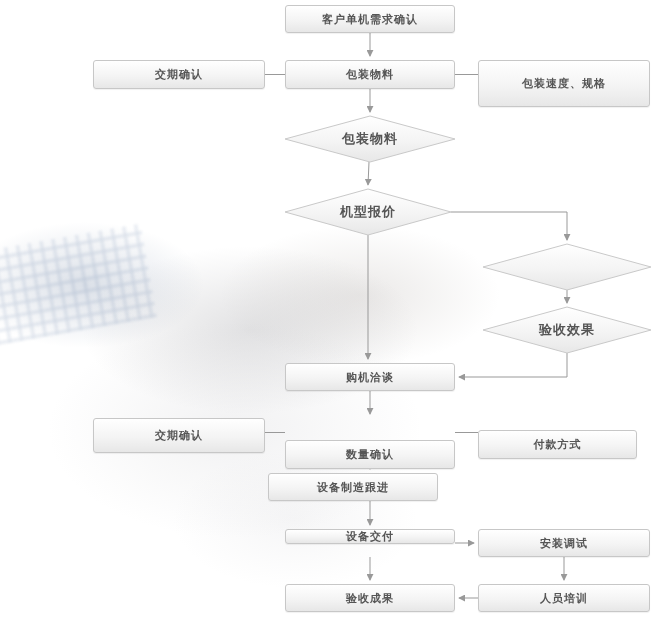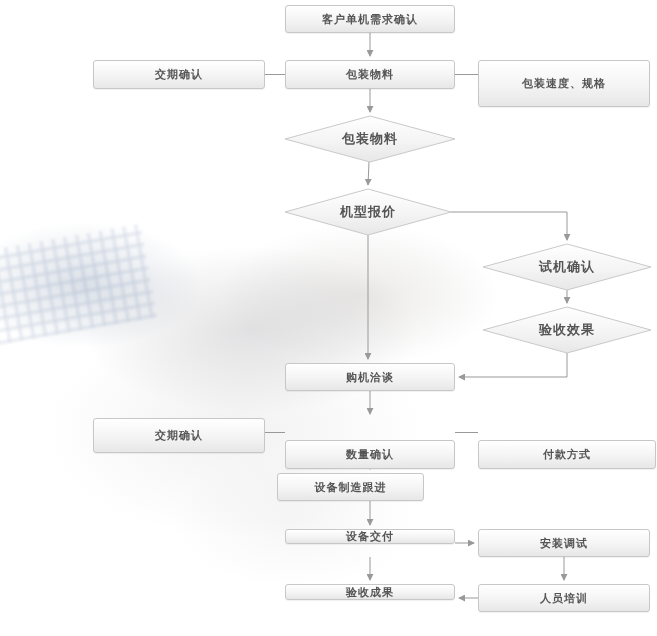--- a/index.html
+++ b/index.html
@@ -115,57 +115,54 @@
   </div>
 
   <div class="diamond-label" style="left:285px;top:116px;width:170px;height:46px">
     <span>包装物料</span>
   </div>
 
   <div class="diamond-label" style="left:285px;top:189px;width:166px;height:46px">
     <span>机型报价</span>
   </div>
 
-  <div class="diamond-label" style="left:483px;top:244px;width:168px;height:46px">
-    <span>试机确认</span>
-  </div>
 
   <div class="diamond-label" style="left:483px;top:307px;width:168px;height:46px">
     <span>验收效果</span>
   </div>
 
   <div class="node rect" style="left:285px;top:363px;width:170px;height:28px">
     <span>购机洽谈</span>
   </div>
 
   <div class="node rect" style="left:93px;top:418px;width:172px;height:35px">
     <span>交期确认</span>
   </div>
 
   <div class="node rect" style="left:285px;top:440px;width:170px;height:29px">
     <span>数量确认</span>
   </div>
 
-  <div class="node rect" style="left:478px;top:440px;width:178px;height:29px">
+  <div class="node rect" style="left:478px;top:430px;width:159px;height:29px">
     <span>付款方式</span>
   </div>
 
-  <div class="node rect" style="left:277px;top:473px;width:147px;height:28px">
+  <div class="node rect" style="left:268px;top:473px;width:170px;height:28px">
     <span>设备制造跟进</span>
   </div>
 
   <div class="node rect" style="left:285px;top:529px;width:170px;height:15px">
     <span>设备交付</span>
   </div>
 
   <div class="node rect" style="left:478px;top:529px;width:172px;height:28px">
     <span>安装调试</span>
   </div>
 
-  <div class="node rect" style="left:285px;top:584px;width:170px;height:16px">
+  <div class="node rect" style="left:285px;top:584px;width:170px;height:28px">
     <span>验收成果</span>
   </div>
 
   <div class="node rect" style="left:478px;top:584px;width:172px;height:28px">
     <span>人员培训</span>
   </div>
 
 </div>
 
 </body></html>

